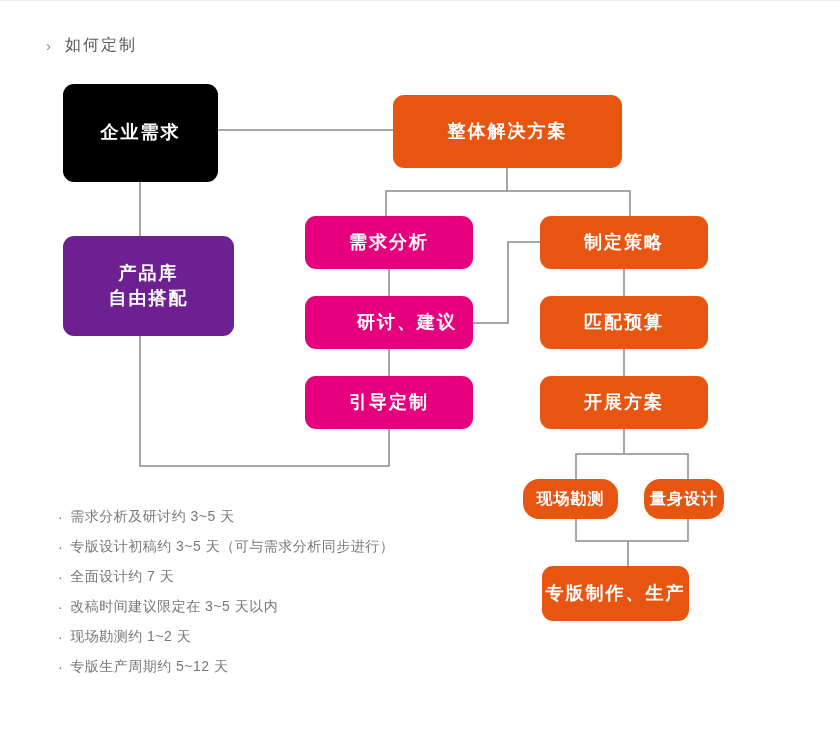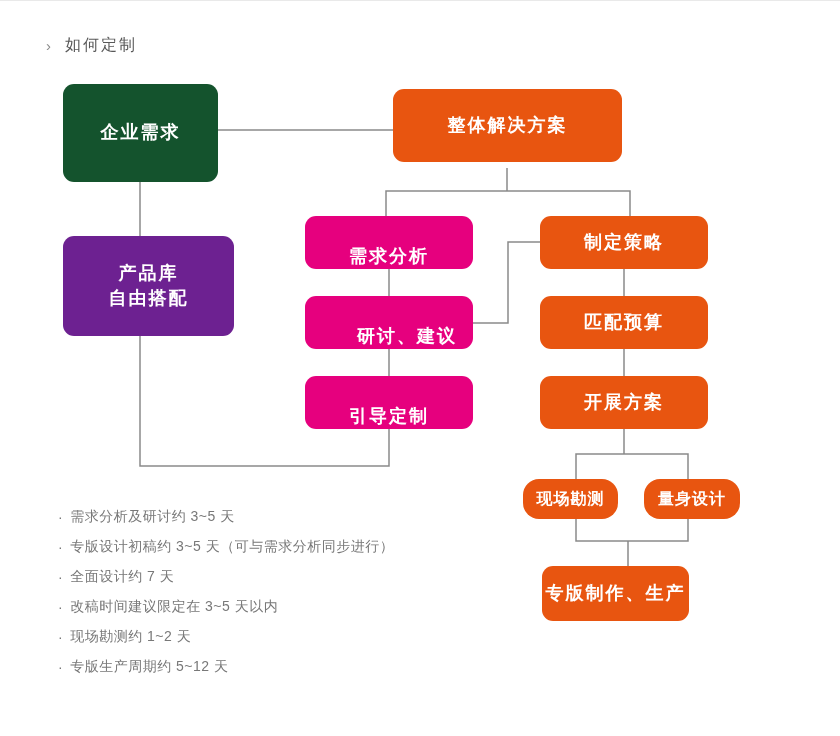--- a/index.html
+++ b/index.html
@@ -40,38 +40,38 @@
     display: flex; flex-direction: column;
     align-items: center; justify-content: center;
     color: #ffffff;
     font-weight: bold;
     font-size: 18px;
     letter-spacing: 2px;
     border-radius: 11px;
     text-align: center;
     line-height: 1.4;
   }
-  .node.blue   { background: #14532d; }
+  .node.blue   { background: #000000; }
   .node.purple { background: #6d2191; }
-  .node.pink   { background: #e6007e; justify-content: flex-end; }
+  .node.pink   { background: #e6007e; }
   .node.orange { background: #e85510; }
   .node.small  { font-size: 16px; border-radius: 16px; letter-spacing: 1px; }
 
   
   #n-enterprise { left: 63px;  top: 83px;  width: 155px; height: 98px; }
-  #n-solution   { left: 393px; top: 88px;  width: 229px; height: 73px; text-align: right; }
+  #n-solution   { left: 393px; top: 94px;  width: 229px; height: 73px; text-align: right; }
   #n-library    { left: 63px;  top: 235px; width: 171px; height: 100px; }
   #n-needs      { left: 305px; top: 215px; width: 168px; height: 53px; }
   #n-discuss    { left: 305px; top: 295px; width: 168px; height: 53px; padding-left: 36px; }
   #n-guide      { left: 305px; top: 375px; width: 168px; height: 53px; }
   #n-strategy   { left: 540px; top: 215px; width: 168px; height: 53px; text-align: center; }
   #n-budget     { left: 540px; top: 295px; width: 168px; height: 53px; }
   #n-plan       { left: 540px; top: 375px; width: 168px; height: 53px; }
   #n-survey     { left: 523px; top: 478px; width: 95px;  height: 40px; }
-  #n-design     { left: 644px; top: 478px; width: 96px;  height: 40px; }
+  #n-design     { left: 644px; top: 478px; width: 80px;  height: 40px; }
   #n-production { left: 542px; top: 565px; width: 147px; height: 55px; }
 
   .notes {
     position: absolute;
     left: 58px; top: 501px;
     list-style: none;
     color: #787878;
     font-size: 14px;
   }
   .notes li {

